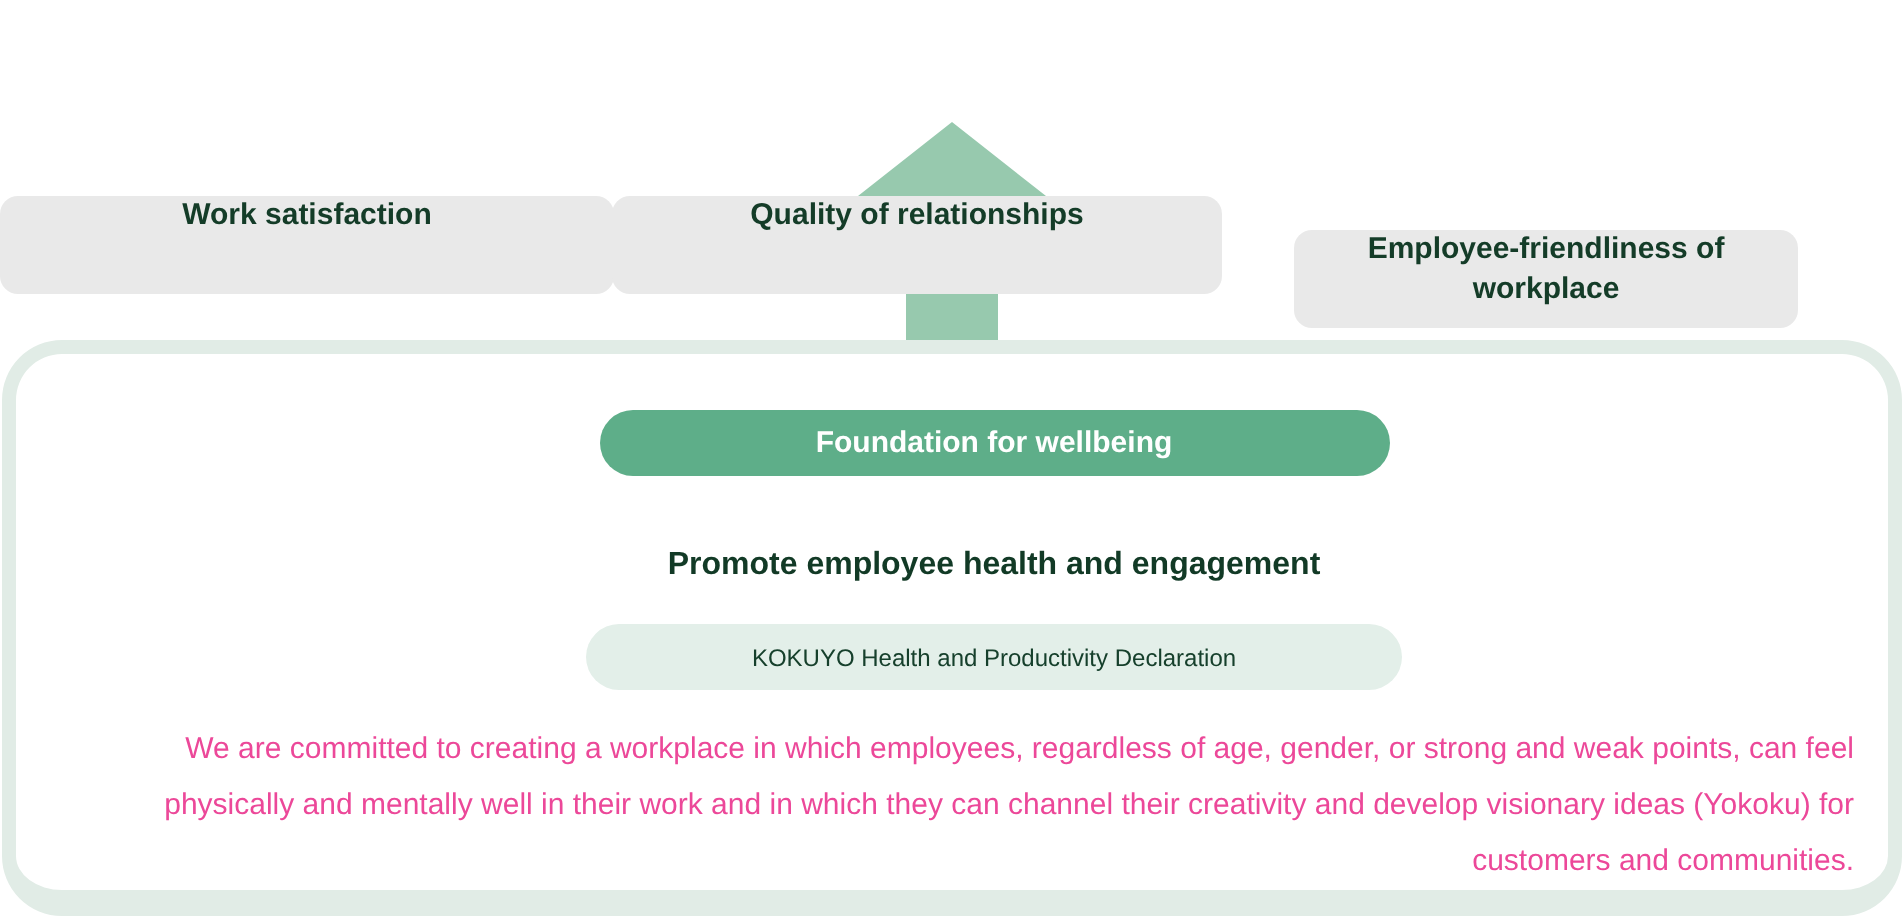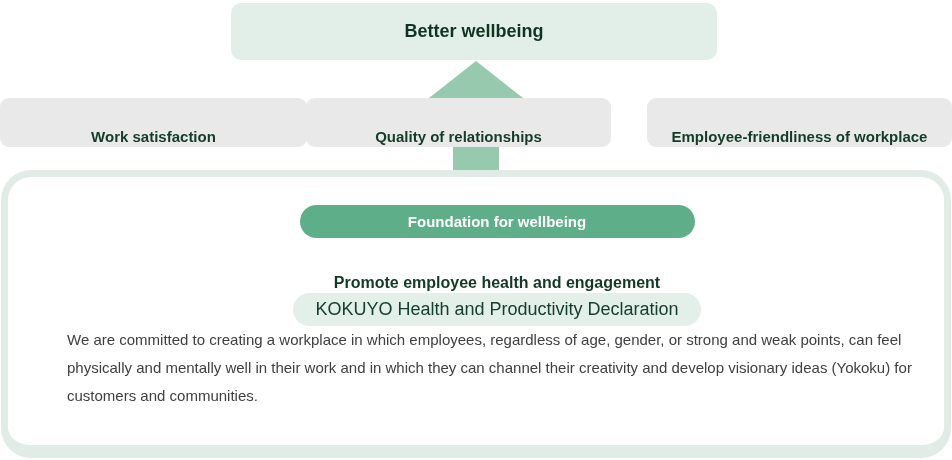--- a/index.html
+++ b/index.html
@@ -25,30 +25,30 @@
   
   .up-arrow {
     position: absolute; left: 429px; top: 61px;
     width: 94px; height: 109px; z-index: 0;
   }
 
   
   .pillar {
     position: absolute; top: 98px; height: 49px;
     background: #e9e9e9; border-radius: 9px;
-    display: flex; align-items: flex-end; justify-content: center;
+    display: flex; align-items: flex-start; justify-content: center;
     text-align: center;
     font-size: 15px; font-weight: bold; color: #143c28;
     line-height: 1.35;
     z-index: 1;
     box-sizing: border-box; padding: 0 18px;
   }
   .pillar-1 { left: 0;    width: 307px; }
   .pillar-2 { left: 306px; width: 305px; }
-  .pillar-3 { left: 647px; width: 305px; }
+  .pillar-3 { left: 647px; width: 252px; margin-top: 17px; }
 
   
   .main-box {
     position: absolute; left: 1px; top: 170px;
     width: 950px; height: 288px;
     box-sizing: border-box;
     background: #ffffff;
     border: 7px solid #e1ece6;
     border-bottom-width: 13px;
     border-radius: 30px;
@@ -62,42 +62,39 @@
     background: #5eae89; border-radius: 17px;
     display: flex; align-items: center; justify-content: center;
     color: #ffffff; font-size: 15px; font-weight: bold;
   }
   .subtitle {
     margin-top: 36px;
     font-size: 16px; font-weight: bold; color: #123a26;
     text-align: center;
   }
   .declaration-pill {
-    margin-top: 1px;
+    margin-top: 20px;
     width: 408px; height: 33px;
     background: #e3efe9; border-radius: 17px;
     display: flex; align-items: center; justify-content: center;
-    color: #16402c; font-size: 18px;
+    color: #16402c; font-size: 12px;
   }
   .description {
-    margin-top: 0;
+    margin-top: 16px;
     width: 860px;
     font-size: 15px; line-height: 28px;
-    color: #404040;
-    text-align: left;
+    color: #ec4899;
+    text-align: right;
   }
 </style>
 </head>
 <body>
 
 <div class="stage">
 
-  <div class="top-box">
-    <span>Better wellbeing</span>
-  </div>
 
   <svg class="up-arrow" viewBox="0 0 94 109" xmlns="http://www.w3.org/2000/svg" aria-hidden="true">
     <polygon points="47,0 94,37 70,37 70,109 24,109 24,37 0,37" fill="#97c9ae"></polygon>
   </svg>
 
   <div class="pillar pillar-1">
     <span>Work satisfaction</span>
   </div>
   <div class="pillar pillar-2">
     <span>Quality of relationships</span>

